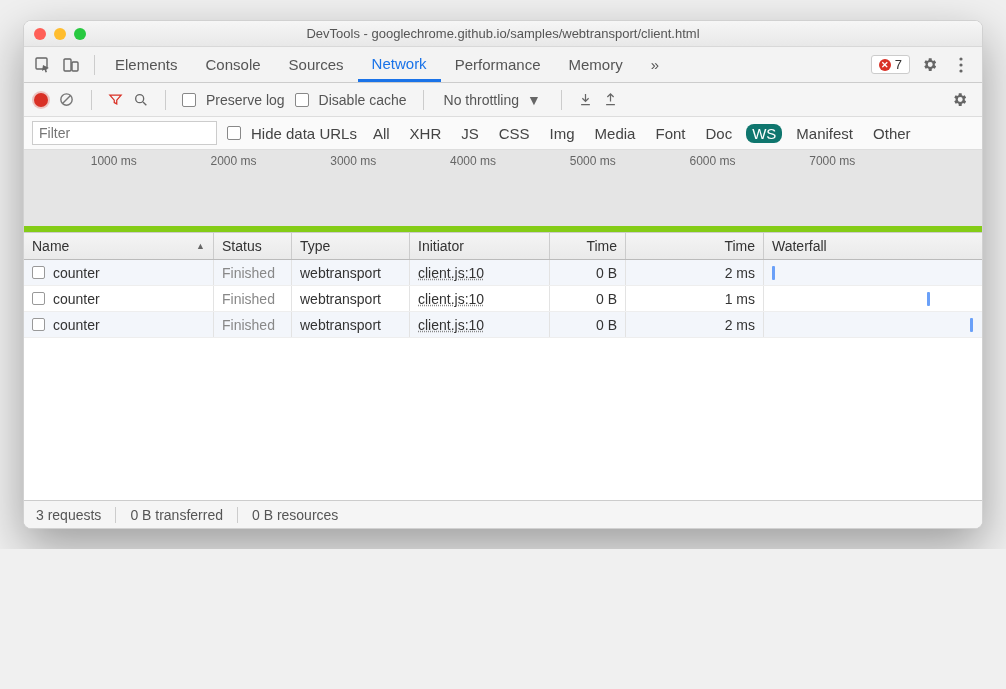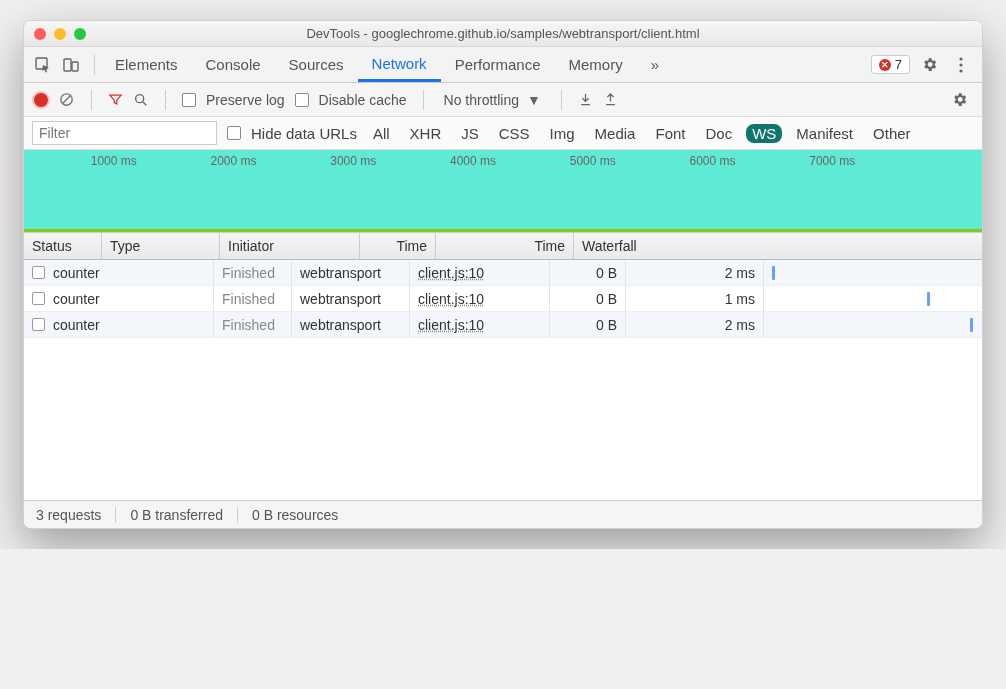--- a/index.html
+++ b/index.html
@@ -66,21 +66,21 @@
 .filterbar input[type=text]{
   width:185px; height:24px; border:1px solid #ccc; padding:2px 6px; font-size:14px; color:#888;background:#fff;
 }
 .pill { padding:1px 6px; cursor:pointer; font-size:15px;}
 .pill.active { background:#0f766e; color:#fff; border-radius:8px; }
 .filterbar2 {
   display:flex; align-items:center; gap:14px; padding:6px 10px; border-bottom:1px solid #ddd;
   font-size:15px; color:#444; background:#fafafa;
 }
 .timeline {
-  height:82px; border-bottom:3px solid #84cc16; background:#5eead4; position:relative; overflow:hidden;
+  height:82px; border-bottom:6px solid #84cc16; background:#e5e5e5; position:relative; overflow:hidden;
 }
 .timeline .ticks { display:flex; height:22px; font-size:12px; color:#666;}
 .timeline .ticks > div { flex:1; text-align:right; padding-right:6px; border-right:1px solid rgba(0,0,0,0); padding-top:4px;}
 .grid {font-size:14px;}
 .grid-head { display:flex; background:linear-gradient(#f4f4f4,#eaeaea); border-top:1px solid #ccc; border-bottom:1px solid #bbb; height:28px;}
 .cell { padding:4px 8px; border-right:1px solid #ccc; display:flex; align-items:center; overflow:hidden;}
 .col-name{width:190px;} .col-status{width:78px;} .col-type{width:118px;} .col-init{width:140px;} .col-size{width:76px; justify-content:flex-end;} .col-time{width:138px; justify-content:flex-end;} .col-wf{flex:1;}
 .sort-ind { margin-left:auto; font-size:9px; color:#666;}
 .grid-body { height:240px; background:#fff; }
 .row { display:flex; height:26px; border-bottom:1px solid #eee;}
@@ -238,20 +238,24 @@
         <div>4000 ms</div>
         <div>5000 ms</div>
         <div>6000 ms</div>
         <div>7000 ms</div>
         <div></div>
       </div>
   </div>
 
   <div class="grid">
     <div class="grid-head">
+      <div class="cell col-name">
+          <span>Name</span>
+          <span class="sort-ind">▲</span>
+        </div>
       <div class="cell col-status">Status</div>
       <div class="cell col-type">Type</div>
       <div class="cell col-init">Initiator</div>
       <div class="cell col-size">Time</div>
       <div class="cell col-time">Time</div>
       <div class="cell col-wf" style="border-right:none;">Waterfall</div>
     </div>
     <div class="grid-body" id="grid-body">
         <div class="row">
           <div class="cell col-name">

